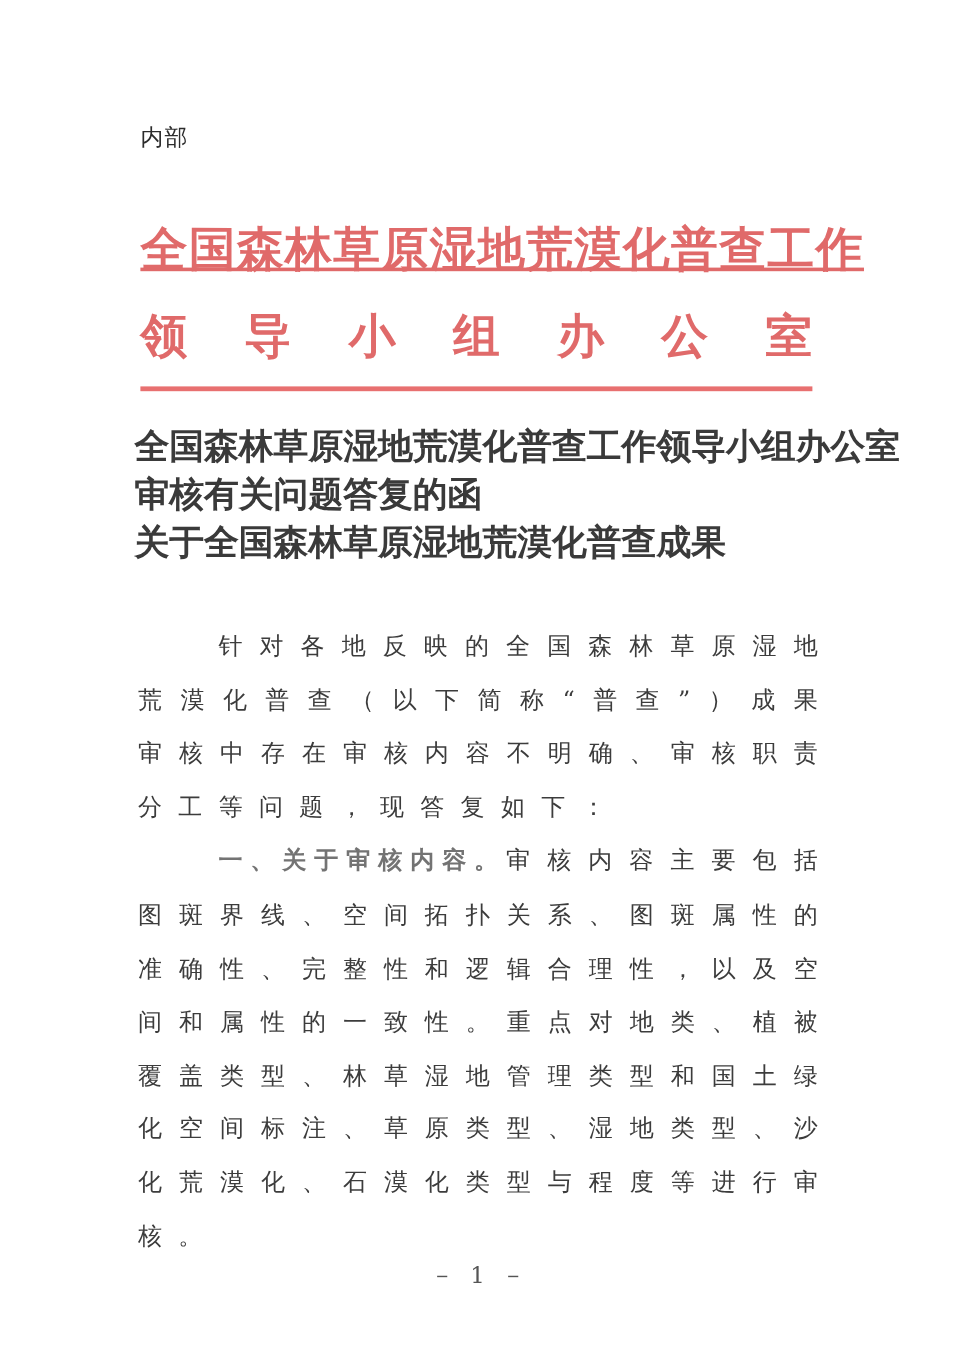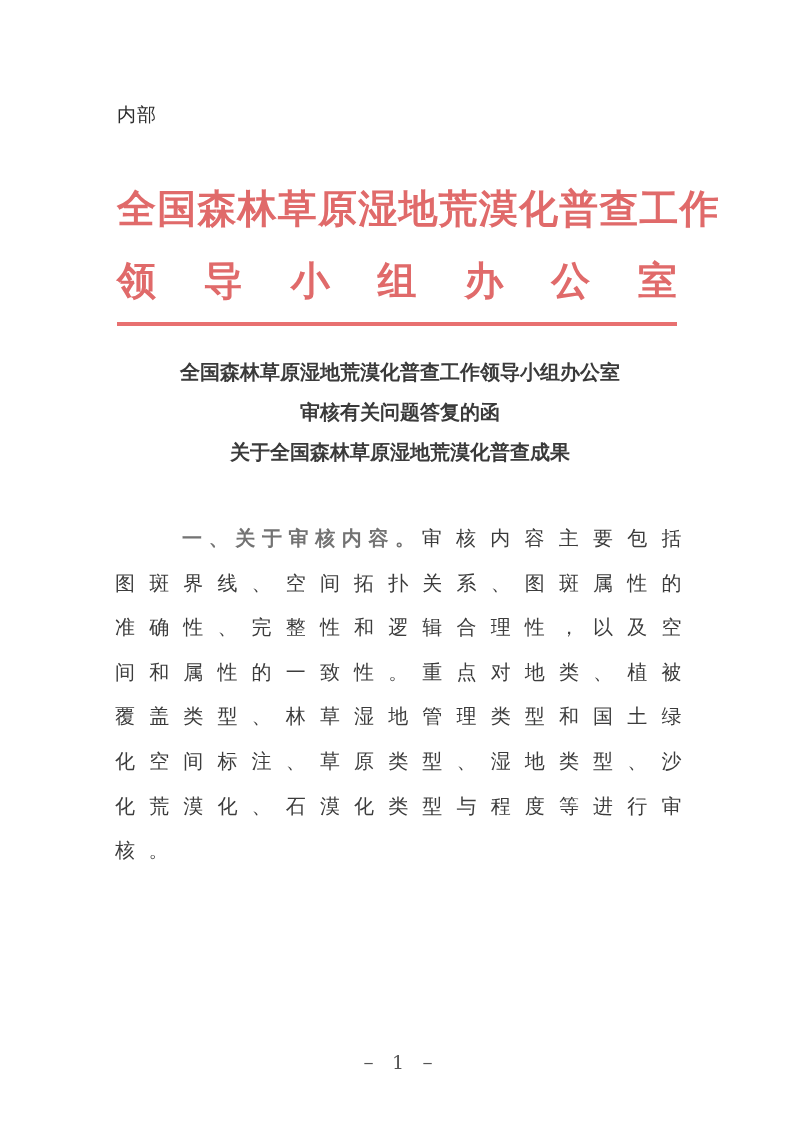--- a/index.html
+++ b/index.html
@@ -9,28 +9,28 @@
     }
     .page { position: absolute; left: 0; top: 0; width: 800px; height: 997px; }
     .classification {
       position: absolute; left: 117px; top: 102px; font-size: 19px; color: #2c2c2c;
       font-family: "DejaVu Sans", "Liberation Sans", sans-serif; letter-spacing: 1px;
     }
     .red-title {
       position: absolute; left: 117px; width: 560px; color: #e06a6a;
       font-family: "DejaVu Serif", serif; font-weight: bold; font-size: 39px; line-height: 44px;
     }
-    .red-title.line1 { top: 186px; letter-spacing: 1.2px; white-space: nowrap; }
+    .red-title.line1 { top: 186px; letter-spacing: 1.2px; white-space: nowrap; text-decoration: underline; }
     .red-title.line2 { top: 258px; display: flex; justify-content: space-between; }
     .red-rule {
       position: absolute; left: 117px; top: 322px; width: 560px; height: 4px; background: #e87070;
     }
     .doc-title {
-      position: absolute; left: 100px; width: 600px; top: 352px; text-align: center;
-      font-family: "DejaVu Serif", serif; font-weight: bold; font-size: 20px; line-height: 40px; color: #3a3a3a;
+      position: absolute; left: 112px; width: 600px; top: 352px; 
+      font-family: "DejaVu Serif", serif; font-weight: bold; font-size: 29px; line-height: 40px; color: #3a3a3a;
     }
     .doc-title div { white-space: nowrap; }
     .body {
       position: absolute; left: 115px; top: 516px; width: 580px;
       font-size: 20px; line-height: 44.6px; letter-spacing: 13.6px; color: #3c3c3c;
       font-family: "DejaVu Serif", serif;
     }
     .body p { margin: 0; text-align: justify; }
     .body p.indent { text-indent: 67px; }
     .body .bold { font-weight: bold; font-family: Liberation Serif, serif; color: #737373; letter-spacing: 6px; }
@@ -57,17 +57,18 @@
   </div>
   <div class="red-rule"></div>
 
   <div class="doc-title">
     <div>全国森林草原湿地荒漠化普查工作领导小组办公室</div>
     <div>审核有关问题答复的函</div>
     <div>关于全国森林草原湿地荒漠化普查成果</div>
   </div>
 
   <div class="body">
+    <p class="indent">针对各地反映的全国森林草原湿地荒漠化普查（以下简称“普查”）成果审核中存在审核内容不明确、审核职责分工等问题，现答复如下：</p>
     <p class="indent"><span class="bold">一、关于审核内容。</span><span>审核内容主要包括图斑界线、空间拓扑关系、图斑属性的准确性、完整性和逻辑合理性，以及空间和属性的一致性。重点对地类、植被覆盖类型、林草湿地管理类型和国土绿化空间标注、草原类型、湿地类型、沙化荒漠化、石漠化类型与程度等进行审核。</span></p>
   </div>
 
   <div class="page-number">－ 1 －</div>
 </div>
 
 </body></html>

